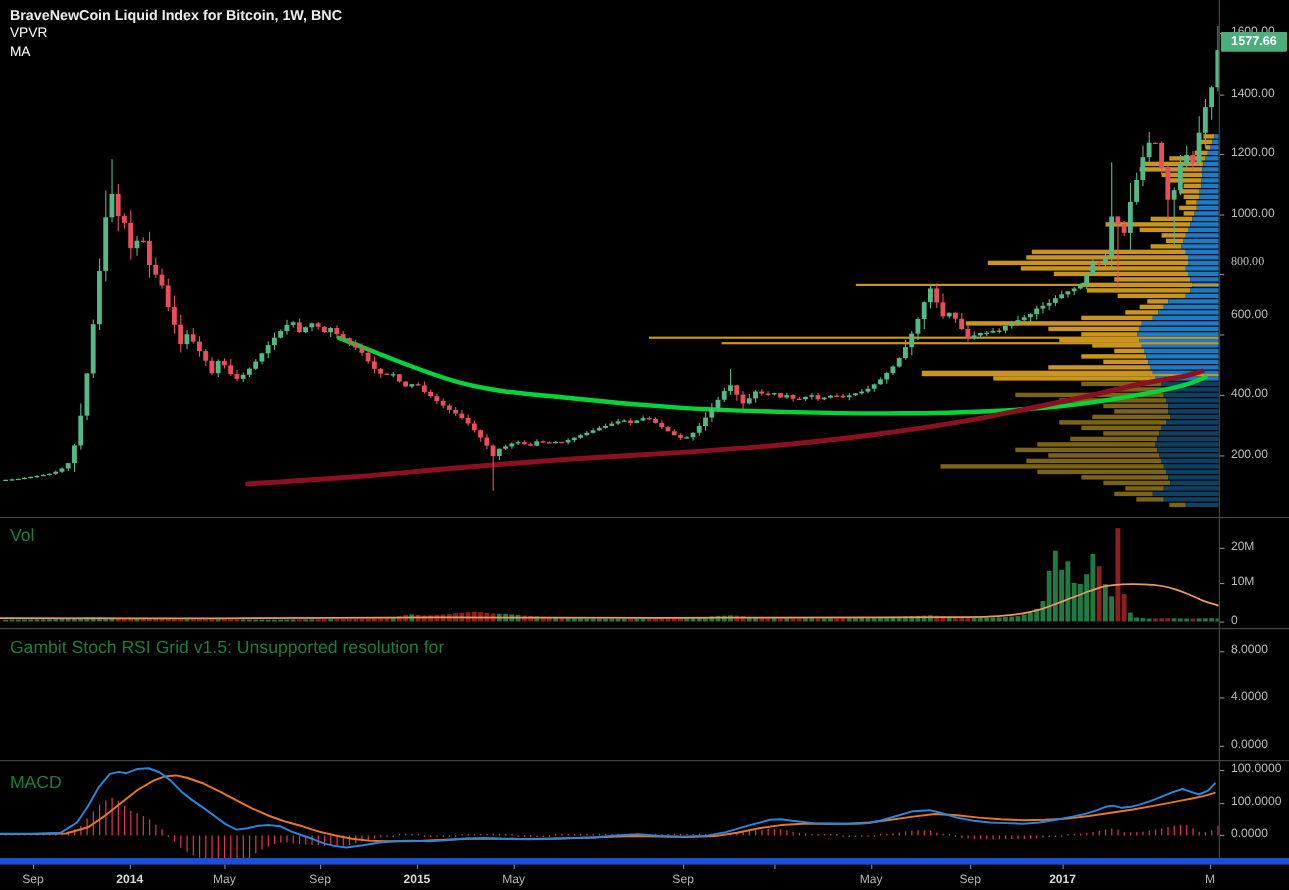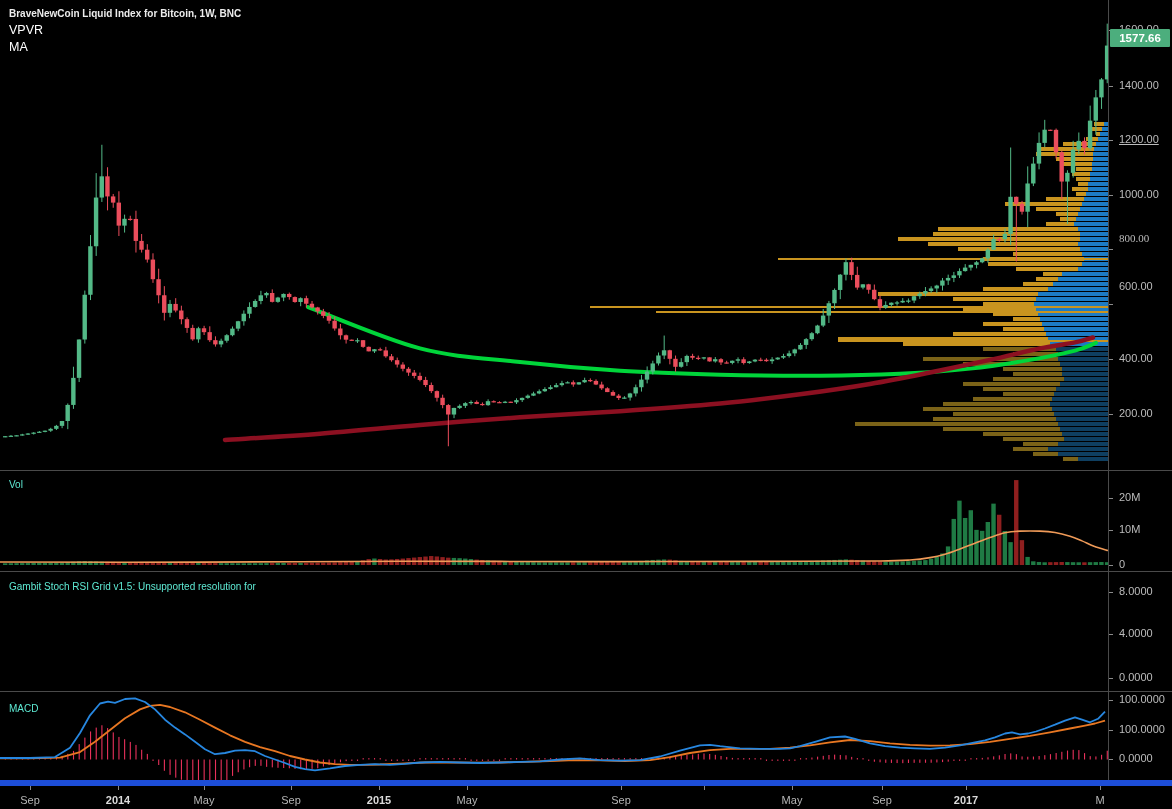--- a/index.html
+++ b/index.html
@@ -1,22 +1,22 @@
 <!DOCTYPE html>
 <html><head>
 <meta charset="utf-8">
 <style>
   html,body{margin:0;padding:0;background:#000;}
   .app{position:relative;width:1172px;height:809px;background:#000;overflow:hidden;
        font-family:"Liberation Sans",sans-serif;-webkit-font-smoothing:antialiased;}
   svg{position:absolute;left:0;display:block;}
   .legend{position:absolute;left:9px;top:5px;z-index:5;color:#ececec;}
-  .legend .t{font-size:10px;font-weight:bold;line-height:17px;white-space:nowrap;}
+  .legend .t{font-size:13px;font-weight:bold;line-height:17px;white-space:nowrap;}
   .legend .i{font-size:12.5px;line-height:17px;color:#ffffff;}
-  .pane-label{position:absolute;left:9px;z-index:5;font-size:10px;color:#5eead4;white-space:nowrap;}
+  .pane-label{position:absolute;left:9px;z-index:5;font-size:16px;color:#15803d;white-space:nowrap;}
   .sep{position:absolute;left:0;width:1172px;height:1px;background:#4a4a4a;z-index:6;}
   #price-axis{position:absolute;left:1108px;top:0;width:64px;height:780px;border-left:1px solid #4a4a4a;z-index:7;padding-left:28px;}
   .axlbl{position:absolute;left:10px;font-size:11px;color:#bcbcbc;white-space:nowrap;}
   .axtick{position:absolute;left:0;width:4px;height:1px;background:#8a8a8a;}
   #last-badge{position:absolute;left:1px;width:60px;height:18px;border-radius:1px;
       display:flex;align-items:center;justify-content:center;font-size:11.5px;font-weight:bold;color:#fff;z-index:8;}
   #time-axis{position:absolute;left:0;top:780px;width:1172px;height:29px;border-top:6px solid #1d4ed8;z-index:7;}
   .tlbl{position:absolute;top:8px;transform:translateX(-50%);font-size:11px;color:#b6b6b6;white-space:nowrap;}
   .tlbl.year{color:#dadada;font-weight:bold;}
   .ttick{position:absolute;top:0;width:1px;height:4px;background:#8a8a8a;}
@@ -988,21 +988,21 @@
   <div class="sep" style="top:571px;"></div>
   <div class="sep" style="top:691px;"></div>
 
   <div id="price-axis">
     <div id="last-badge" style="top: 29px; background: rgb(76, 174, 125);">1577.66</div>
   <div class="axtick" style="top: 30px;"></div>
       <span class="axlbl" style="top: 23px;">1600.00</span>
       <div class="axtick" style="top: 86px;"></div>
       <span class="axlbl" style="top: 79px;">1400.00</span>
       <div class="axtick" style="top: 140px;"></div>
-      <span class="axlbl" style="top: 133px; text-decoration: underline;">1200.00</span>
+      <span class="axlbl" style="top: 133px;">1200.00</span>
       <div class="axtick" style="top: 195px;"></div>
       <span class="axlbl" style="top: 188px;">1000.00</span>
       <div class="axtick" style="top: 249px;"></div>
       <span class="axlbl" style="top: 232px; font-family: Liberation Serif, serif;">800.00</span>
       <div class="axtick" style="top: 304px;"></div>
       <span class="axlbl" style="top: 280px;">600.00</span>
       <div class="axtick" style="top: 359px;"></div>
       <span class="axlbl" style="top: 352px;">400.00</span>
       <div class="axtick" style="top: 414px;"></div>
       <span class="axlbl" style="top: 407px;">200.00</span>

